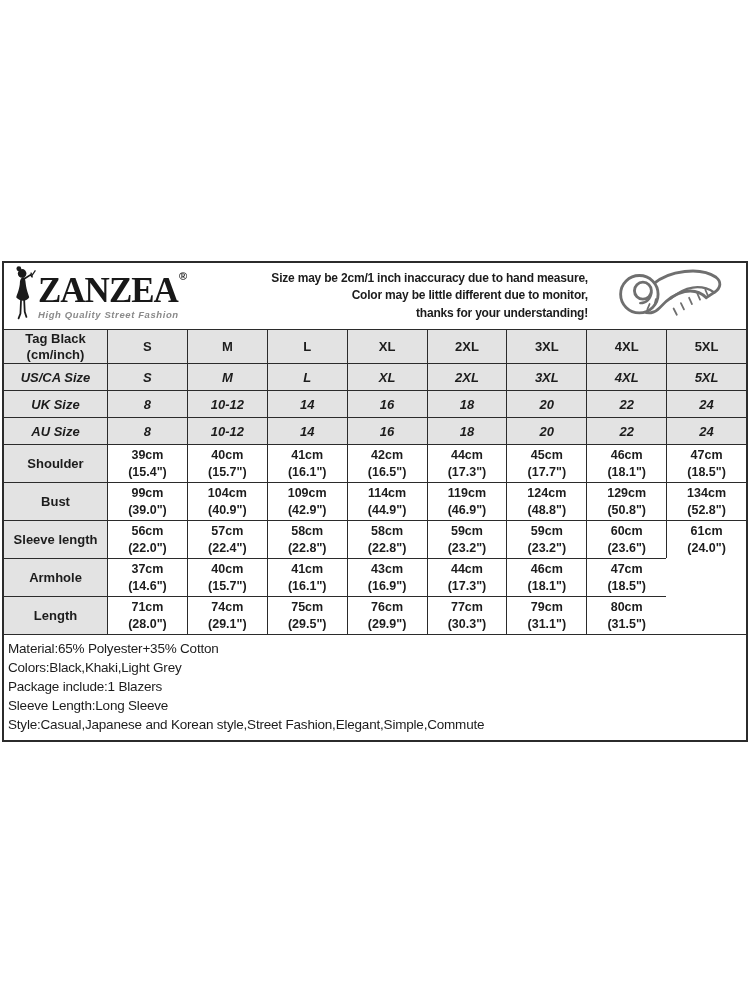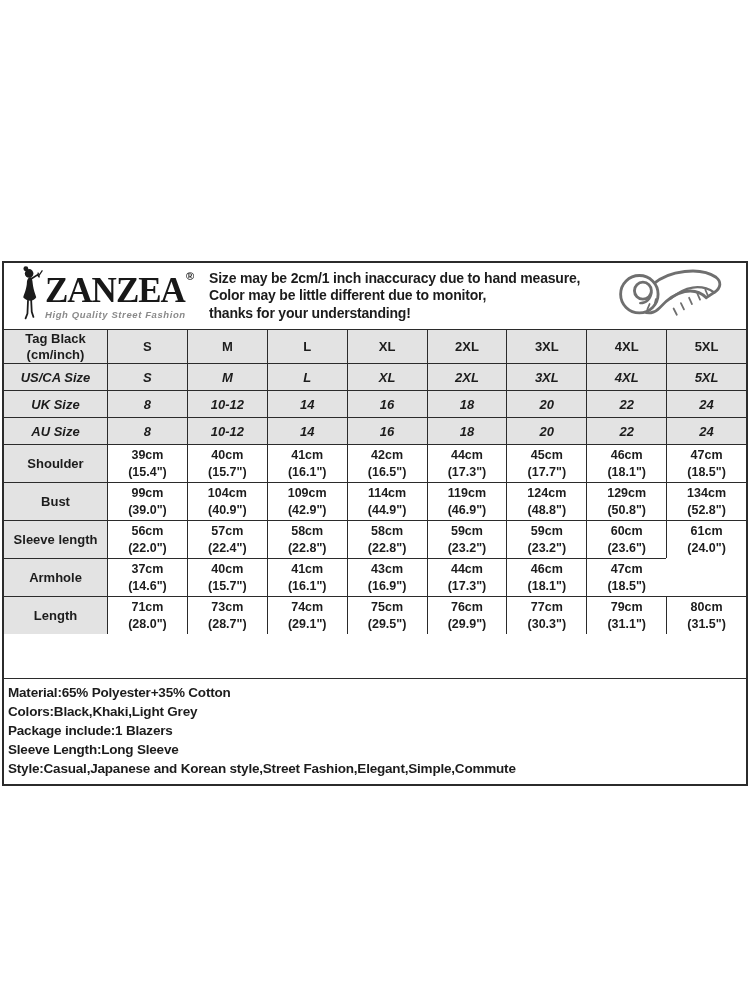--- a/index.html
+++ b/index.html
@@ -7,48 +7,48 @@
     width:750px;height:1000px;background:#ffffff;position:relative;
     font-family:"Liberation Sans", sans-serif;color:#1c1c1c;
     -webkit-font-smoothing:antialiased;
   }
   .sheet{
     position:absolute;left:2px;top:261px;width:742px;
     border:2px solid var(--bd,#2b2b2b);background:#fff;
   }
   
   .band{display:flex;align-items:center;height:66px;}
-  .logo{width:205px;display:flex;align-items:center;padding-left:14px;box-sizing:border-box;}
+  .logo{width:205px;display:flex;align-items:center;padding-left:7px;box-sizing:border-box;}
   .logo-fig{flex:0 0 auto;margin-right:1px;}
   .logo-text{display:flex;flex-direction:column;line-height:1;}
   .wordmark{
     font-family:"Liberation Serif", serif;font-weight:700;font-size:35px;
     letter-spacing:-1px;color:#181818;display:flex;align-items:flex-start;
   }
   .reg{font-size:11px;font-weight:700;margin-left:1px;margin-top:-2px;font-family:"Liberation Sans",sans-serif;}
   .tagline{font-size:9.5px;font-weight:700;color:#8a8a8a;letter-spacing:.6px;margin-top:2px;font-style:italic;}
-  .disclaimer{flex:1;text-align:left;font-weight:700;font-size:14px;line-height:17.5px;letter-spacing:-.2px;}
+  .disclaimer{flex:1;text-align:right;font-weight:700;font-size:12px;line-height:17.5px;letter-spacing:-.2px;}
   .tape{width:158px;display:flex;justify-content:center;align-items:center;}
   
   .trow{display:grid;grid-template-columns:103px repeat(8,1fr);}
   .cell{
     display:flex;flex-direction:column;align-items:center;justify-content:center;
     border-left:1.5px solid var(--bd,#2b2b2b);border-top:1.5px solid var(--bd,#2b2b2b);
     font-weight:700;font-size:13px;text-align:center;box-sizing:border-box;
   }
   .cell:first-child{border-left:none;}
   .shaded{background:var(--cell,#e3e3e3);}
   .r-head .cell{height:34px;line-height:15.5px;}
   .r-size .cell{height:27px;font-style:italic;}
   .r-meas .cell{height:38px;line-height:17px;font-size:12.5px;}
   .r-meas .lab{font-size:13px;}
   
   .details{
     border-top:1.5px solid var(--bd,#2b2b2b);padding:4px 5px 6px 4px;
-    font-weight:700;font-size:13.5px;line-height:19px;letter-spacing:-.2px;margin-top:44px;
+    font-weight:400;font-size:13.5px;line-height:19px;letter-spacing:-.2px;
   }
 </style>
 </head>
 <body style="--bd: #2b2b2b; --cell: #e3e3e3;">
 
 <div class="sheet">
 
   <div class="band">
     <div class="logo">
       <span class="logo-fig">
@@ -363,24 +363,20 @@
       </div>
       <div class="trow r-meas">
         <div class="cell lab shaded">
           <div class="ln">Length</div>
         </div>
         <div class="cell">
           <div class="ln">71cm</div>
           <div class="ln">(28.0")</div>
         </div>
         <div class="cell">
-          <div class="ln">73cm</div>
-          <div class="ln">(28.7")</div>
-        </div>
-        <div class="cell">
           <div class="ln">74cm</div>
           <div class="ln">(29.1")</div>
         </div>
         <div class="cell">
           <div class="ln">75cm</div>
           <div class="ln">(29.5")</div>
         </div>
         <div class="cell">
           <div class="ln">76cm</div>
           <div class="ln">(29.9")</div>

